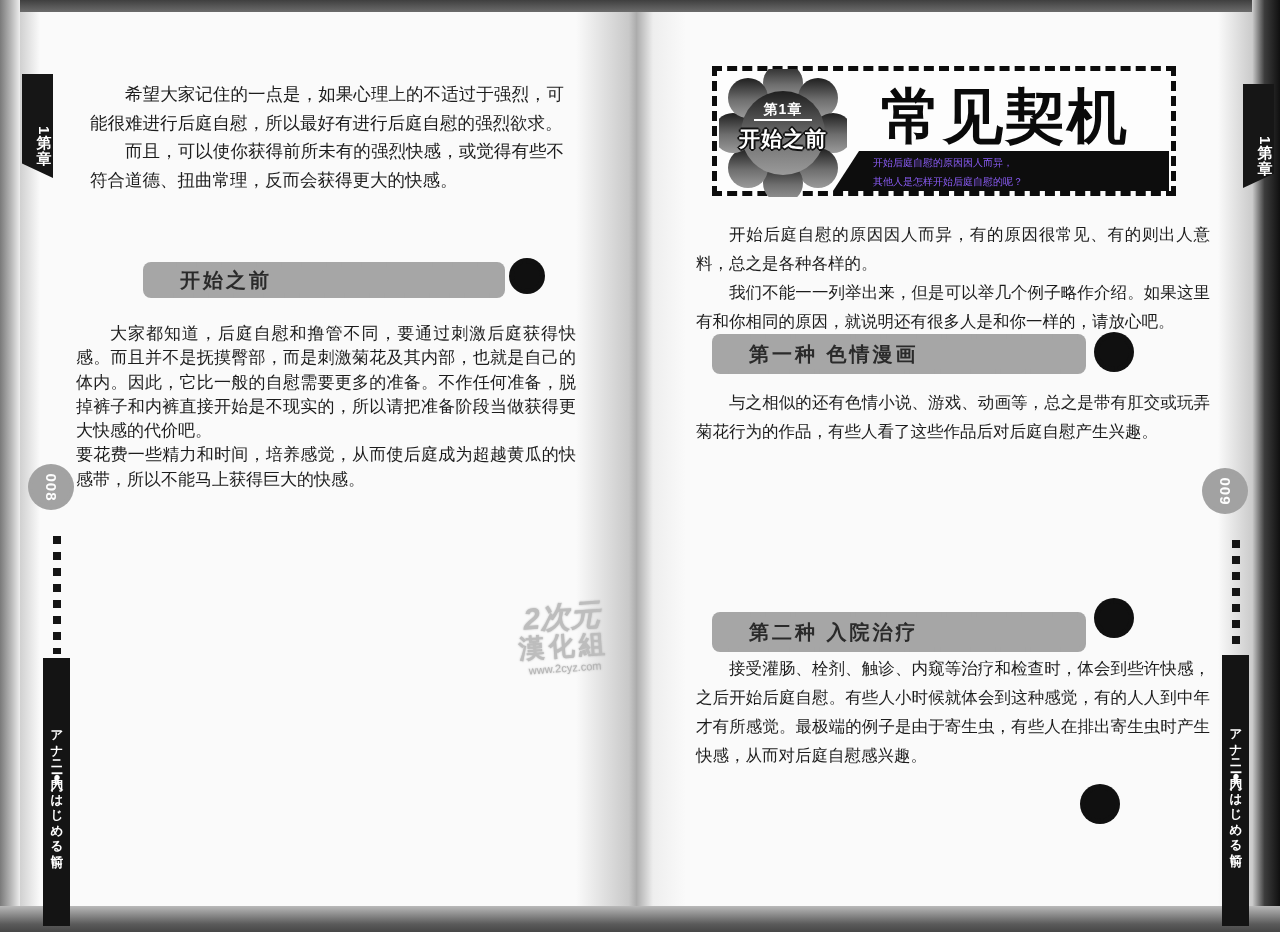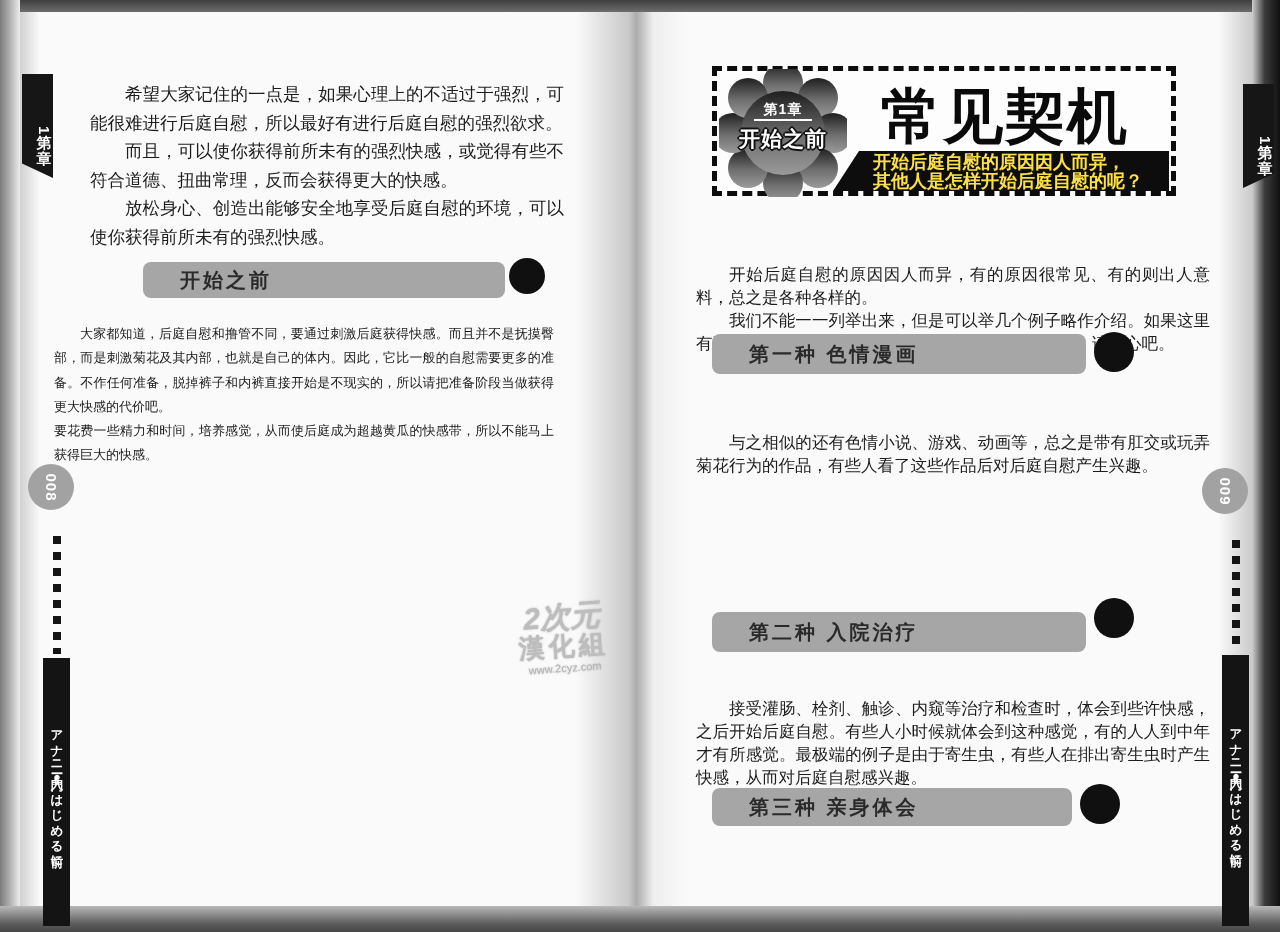--- a/index.html
+++ b/index.html
@@ -80,22 +80,22 @@
     padding-left:32px;
   }
   .sect .dotburst {
     position:absolute; border-radius:50%;
     background:#101010; border:5px dashed #101010;
   }
 
   
   .l-intro { position:absolute; left:90px; top:80px; width:474px;
     font-size:17.5px; line-height:28.6px; text-align:justify; font-weight:500; }
-  .l-body  { position:absolute; left:54px; top:322px; width:500px;
-    font-size:13px; line-height:24.3px; text-align:justify; font-weight:500; }
+  .l-body  { position:absolute; left:76px; top:322px; width:500px;
+    font-size:17px; line-height:24.3px; text-align:justify; font-weight:500; }
   p.ind { text-indent:2em; }
 
   .watermark { position:absolute; left:488px; top:602px; width:150px;
     color:#bdbdbd; text-align:center; transform:rotate(-4deg);
     text-shadow:0 0 2px rgba(160,160,160,.8); }
   .watermark .wm1 { font-size:30px; font-style:italic; font-weight:bold; display:block; line-height:30px;}
   .watermark .wm2 { font-size:26px; font-weight:bold; display:block; line-height:28px; letter-spacing:4px;}
   .watermark .wm3 { font-size:11px; display:block; margin-top:2px; color:#b5b5b5;}
 
   
@@ -117,28 +117,28 @@
                 -1px -1px #111,1px 1px #111,-1px 1px #111,1px -1px #111;
   }
   .big-title {
     position:absolute; left:128px; top:6px; width:320px; text-align:center;
     font-size:60px; font-weight:900; letter-spacing:2px; color:#0a0a0a;
     font-family:"Liberation Sans","DejaVu Sans",sans-serif;
   }
   .banner {
     position:absolute; left:116px; top:80px; width:336px; height:40px;
     background:#0d0d0d; clip-path:polygon(26px 0,100% 0,100% 100%,0 100%);
-    color:#fde047; font-size:18px; font-weight:bold;
+    color:#8b5cf6; font-size:10px; font-weight:normal;
     padding:2px 0 0 40px; line-height:19px;
   }
   .banner div { white-space:nowrap; }
 
   
   .r-text { position:absolute; width:514px; left:696px;
-    font-size:16.5px; line-height:23px; text-align:justify; font-weight:500;margin-top:43px; }
+    font-size:16.5px; line-height:29px; text-align:justify; font-weight:500; }
   .r-intro { top:220px; }
   .r-s1 { top:388px; }
   .r-s2 { top:654px; }
 </style>
 </head>
 <body>
 
 <div class="edge-top"></div>
 <div class="sheet"></div>
 <div class="gutter"></div>
@@ -146,21 +146,20 @@
 <div class="right-inner-shade"></div>
 <div class="edge-left"></div>
 <div class="edge-right"></div>
 <div class="edge-bottom"></div>
 
 <div class="chapter-tab tab-left">第1章</div>
 
 <div class="l-intro">
   <p class="ind">希望大家记住的一点是，如果心理上的不适过于强烈，可能很难进行后庭自慰，所以最好有进行后庭自慰的强烈欲求。</p>
   <p class="ind">而且，可以使你获得前所未有的强烈快感，或觉得有些不符合道德、扭曲常理，反而会获得更大的快感。</p>
-  <p class="ind">放松身心、创造出能够安全地享受后庭自慰的环境，可以使你获得前所未有的强烈快感。</p>
 </div>
 
 <div class="sect" style="left:143px; top:258px; width:412px; height:44px;">
   <div class="bar" style="width:362px; height:36px; top:4px;">
     <span>开始之前</span>
   </div>
   <div class="dotburst" style="left:366px; top:0; width:36px; height:36px;"></div>
 </div>
 
 <div class="l-body">
@@ -237,23 +236,20 @@
     <span>第二种 入院治疗</span>
   </div>
   <div class="dotburst" style="left:382px; top:2px; width:40px; height:40px;"></div>
 </div>
 
 <div class="r-text r-s2">
   <p class="ind">接受灌肠、栓剂、触诊、内窥等治疗和检查时，体会到些许快感，之后开始后庭自慰。有些人小时候就体会到这种感觉，有的人人到中年才有所感觉。最极端的例子是由于寄生虫，有些人在排出寄生虫时产生快感，从而对后庭自慰感兴趣。</p>
 </div>
 
 <div class="sect" style="left:712px; top:784px; width:440px; height:50px;">
-  <div class="bar" style="width:360px; height:38px; top:4px;">
-    <span>第三种 亲身体会</span>
-  </div>
   <div class="dotburst" style="left:368px; top:0; width:40px; height:40px;"></div>
 </div>
 
 <div class="page-badge badge-right">
   <span>009</span>
 </div>
 <div class="dotline-v dot-right"></div>
 <div class="spine-bar spine-right">アナニー入門●はじめる前に</div>
 
 </body></html>

